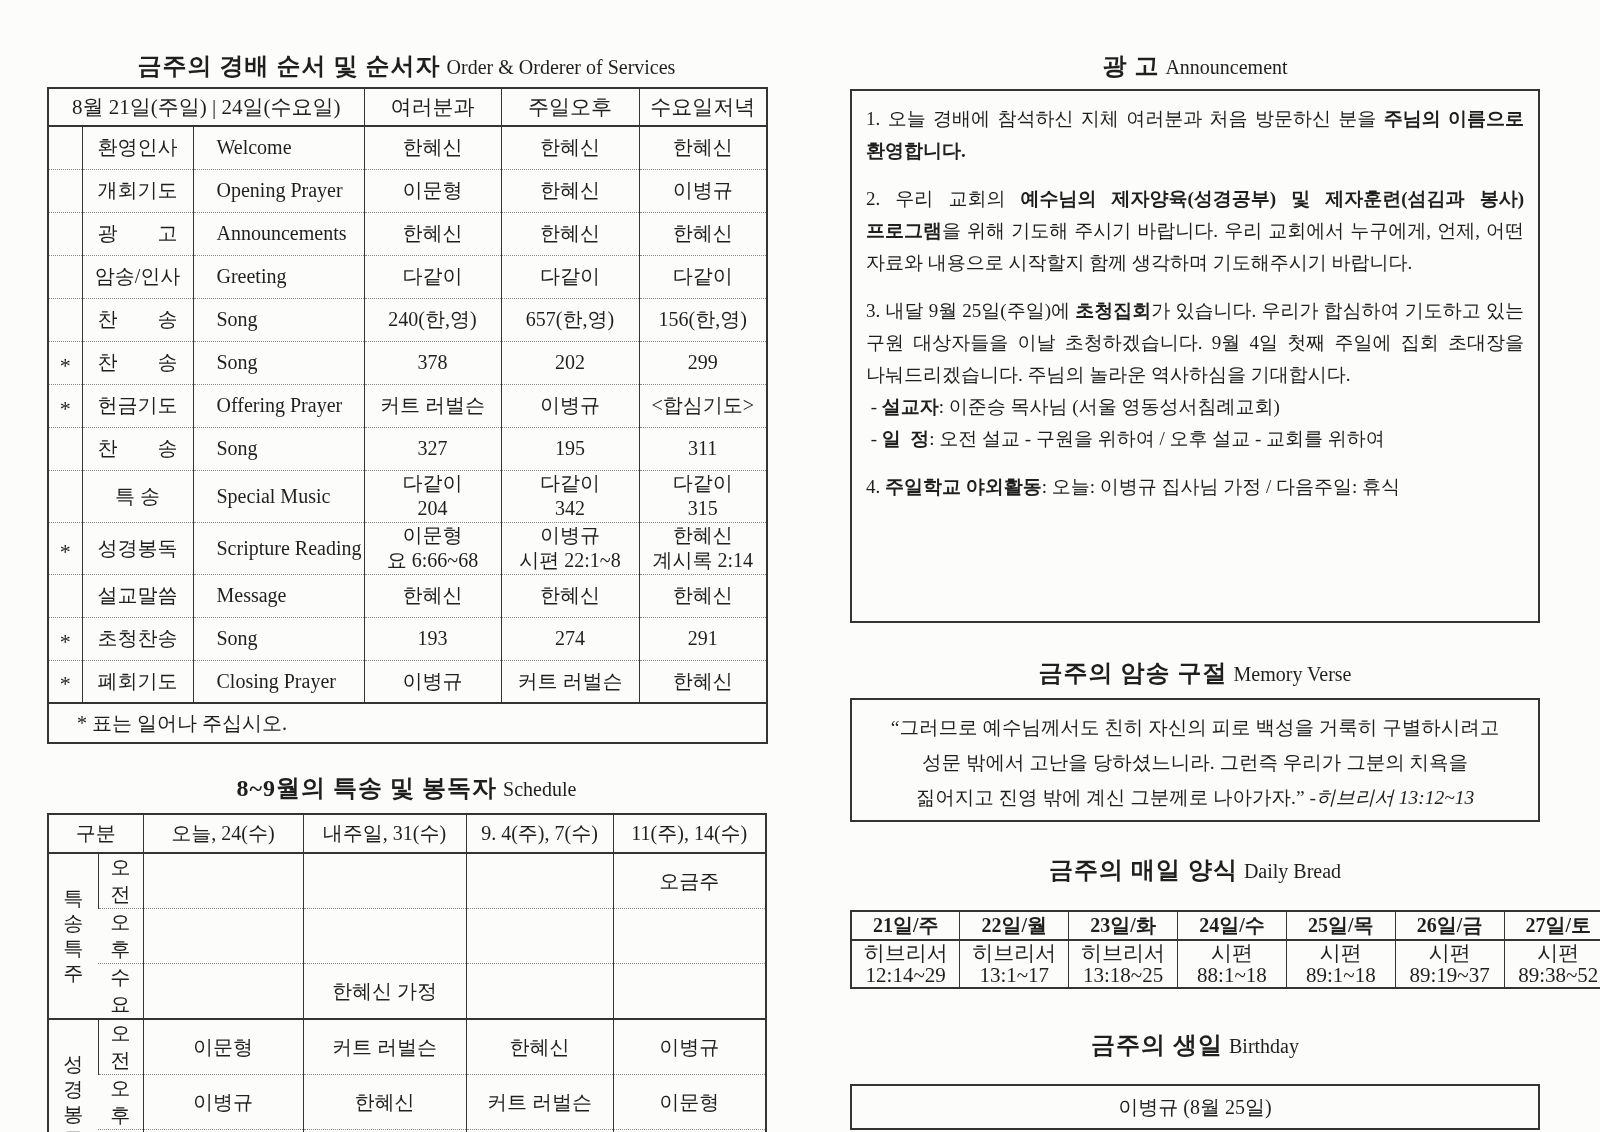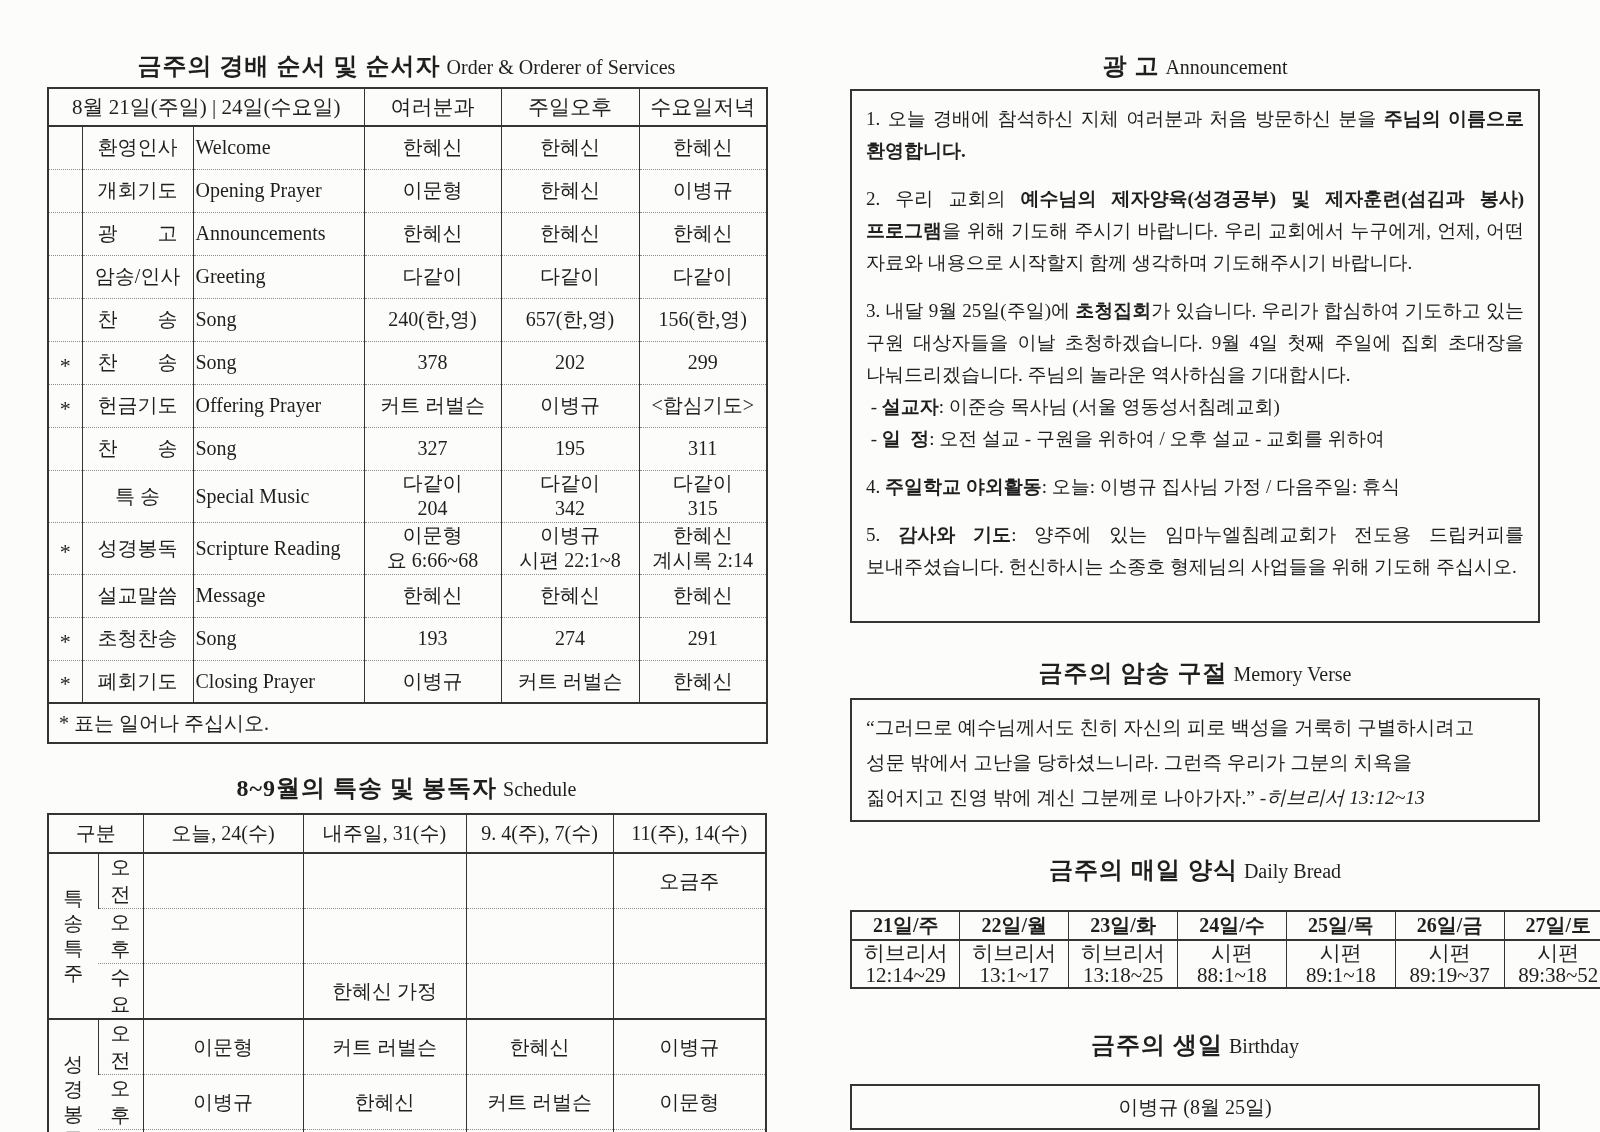--- a/index.html
+++ b/index.html
@@ -32,25 +32,25 @@
   .t1{width:719px;border:2.5px solid var(--line);margin-top:2px;}
   .t1 td{
     text-align:center;vertical-align:middle;
     font-size:20px;height:43px;padding:0 2px;
   }
   .t1 thead td{height:38px;font-size:21px;border-bottom:2px solid var(--line);}
   .t1 td + td{border-left:1.5px solid var(--line);}
   .t1 tbody tr + tr td{border-top:1px dotted var(--dot);}
   .t1 tbody td.star{font-size:22px;padding-top:6px;}
   .t1 tbody td.ko{white-space:pre;}
-  .t1 tbody td.en{text-align:left;padding-left:2px;}
+  .t1 tbody td.en{text-align:left;padding-left:23px;}
   .t1 tbody tr.dbl td{height:52px;line-height:25px;white-space:pre-line;}
   .t1 tfoot td{
     border-top:2px solid var(--line);
-    text-align:left;padding-left:10px;height:40px;font-size:20px;
+    text-align:left;padding-left:28px;height:40px;font-size:20px;
   }
 
   
   .t2{width:718px;border:2.5px solid var(--line);margin-top:6px;}
   .t2 td{
     text-align:center;vertical-align:middle;
     font-size:20px;height:39px;padding:0 10px;
   }
   .t2 thead td{border-bottom:2px solid var(--line);}
   .t2 td + td{border-left:1.5px solid var(--line);}
@@ -70,21 +70,21 @@
     text-align:justify;word-break:keep-all;white-space:pre-wrap;
     margin-bottom:16px;
   }
   .ann-item:last-child{margin-bottom:0;}
   .b{font-weight:bold;}
   .i{font-style:italic;}
 
   .verse-title{margin-top:34px;}
   .verse-box{margin-top:6px;height:124px;padding:10px 14px;}
   .verse-text{
-    font-size:19.5px;line-height:35px;text-align:left;
+    font-size:19.5px;line-height:35px;text-align:center;
     white-space:pre-wrap;word-break:keep-all;
   }
 
   .bread-title{margin-top:32px;}
   .t3{width:764px;border:2.5px solid var(--line);margin-top:21px;font-family:Liberation Serif, serif;}
   .t3 td{text-align:center;vertical-align:middle;padding:0 1px;}
   .t3 td + td{border-left:1.5px solid var(--line);}
   .t3 thead td{height:27px;font-size:20px;font-weight:bold;border-bottom:2px solid var(--line);}
   .t3 tbody td{height:48px;font-size:21px;line-height:22px;white-space:pre-line;}
 
@@ -320,21 +320,20 @@
     <div class="sec-title ann-title">
       <span class="ko">광 고</span><span class="en">Announcement</span>
     </div>
     <div class="box ann-box" id="ann-box">
         <div class="ann-item"><span>1. 오늘 경배에 참석하신 지체 여러분과 처음 방문하신 분을 </span><span class="b">주님의 이름으로 환영합니다.</span></div>
         <div class="ann-item"><span>2. 우리 교회의 </span><span class="b">예수님의 제자양육(성경공부) 및 제자훈련(섬김과 봉사) 프로그램</span><span>을 위해 기도해 주시기 바랍니다. 우리 교회에서 누구에게, 언제, 어떤 자료와 내용으로 시작할지 함께 생각하며 기도해주시기 바랍니다.</span></div>
         <div class="ann-item"><span>3. 내달 9월 25일(주일)에 </span><span class="b">초청집회</span><span>가 있습니다. 우리가 합심하여 기도하고 있는 구원 대상자들을 이날 초청하겠습니다. 9월 4일 첫째 주일에 집회 초대장을 나눠드리겠습니다. 주님의 놀라운 역사하심을 기대합시다.
  - </span><span class="b">설교자</span><span>: 이준승 목사님 (서울 영동성서침례교회)
  - </span><span class="b">일  정</span><span>: 오전 설교 - 구원을 위하여 / 오후 설교 - 교회를 위하여</span></div>
         <div class="ann-item"><span>4. </span><span class="b">주일학교 야외활동</span><span>: 오늘: 이병규 집사님 가정 / 다음주일: 휴식</span></div>
-        <div class="ann-item"><span>5. </span><span class="b">감사와 기도</span><span>: 양주에 있는 임마누엘침례교회가 전도용 드립커피를 보내주셨습니다. 헌신하시는 소종호 형제님의 사업들을 위해 기도해 주십시오.</span></div>
       </div>
 
     <div class="sec-title verse-title">
       <span class="ko">금주의 암송 구절</span><span class="en">Memory Verse</span>
     </div>
     <div class="box verse-box">
       <div class="verse-text"><span>“그러므로 예수님께서도 친히 자신의 피로 백성을 거룩히 구별하시려고
 성문 밖에서 고난을 당하셨느니라. 그런즉 우리가 그분의 치욕을
 짊어지고 진영 밖에 계신 그분께로 나아가자.” </span><span class="i">-히브리서 13:12~13</span></div>
     </div>

